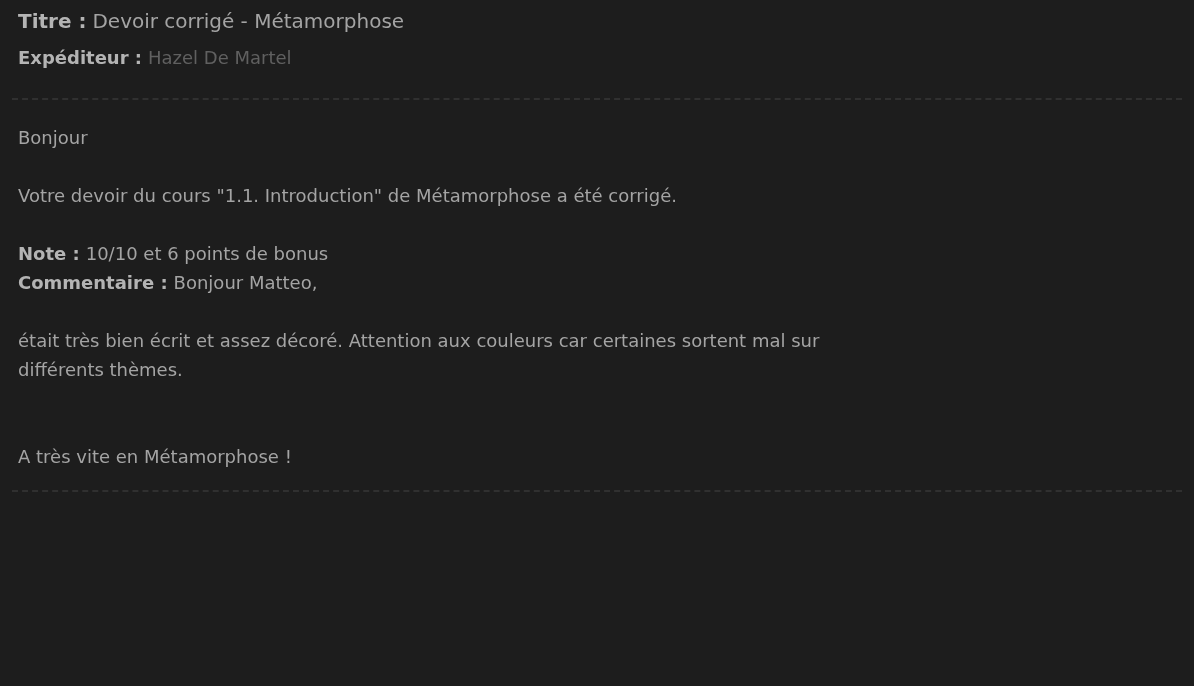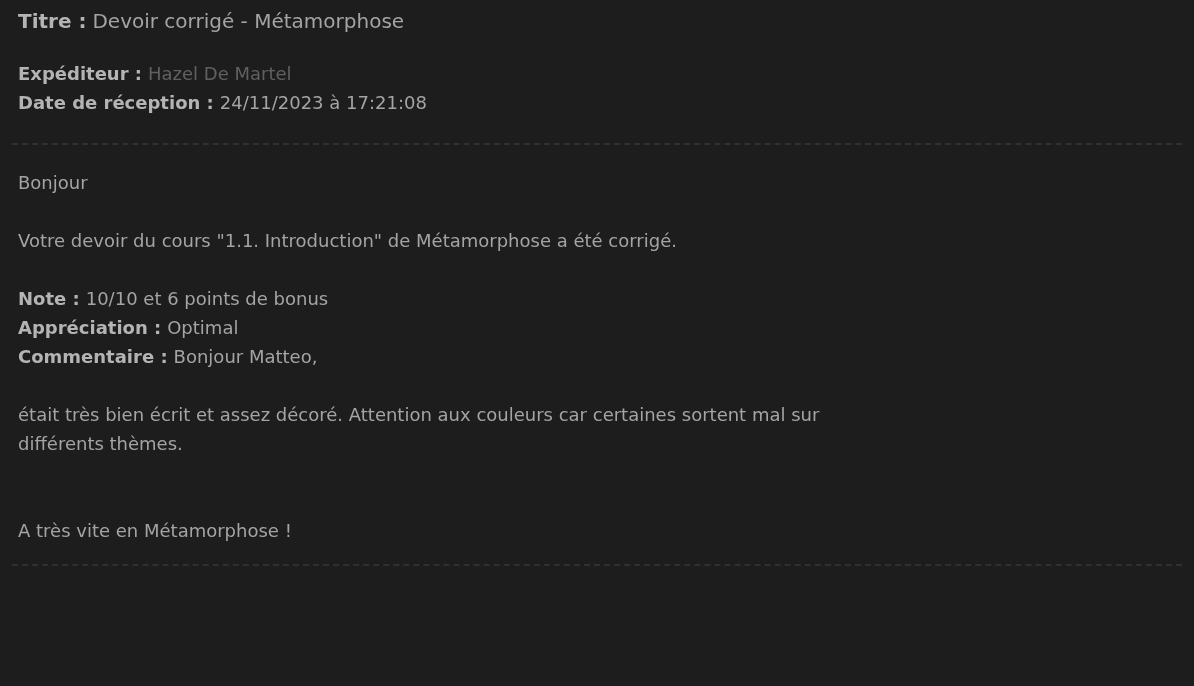--- a/index.html
+++ b/index.html
@@ -24,21 +24,21 @@
   .line { white-space: nowrap; }
   .label {
     font-weight: bold;
     color: #b4b4b4;
     margin-right: 6px;
   }
   .title-line {
     font-size: 20px;
     line-height: 30px;
   }
-  .header-block { margin-top: 23px; }
+  .header-block { margin-top: 7px; }
   .person-link {
     color: #606060;
     text-decoration: none;
     cursor: pointer;
   }
   hr.dashed {
     border: none;
     border-top: 2px dashed #303030;
     height: 0;
   }
@@ -52,39 +52,33 @@
 <div class="page">
 
   <div class="line title-line">
     <span class="label">Titre :</span><span>Devoir corrigé - Métamorphose</span>
   </div>
 
   <div class="header-block">
     <div class="line">
       <span class="label">Expéditeur :</span><span class="person-link">Hazel De Martel</span>
     </div>
-    <div class="line">
-      <span class="label">Date de réception :</span><span>24/11/2023 à 17:21:08</span>
-    </div>
   </div>
 
   <hr class="dashed hr-top">
 
   <div class="body-block">
     <div class="line">Bonjour</div>
     <div class="gap"></div>
 
     <div class="line">Votre devoir du cours "1.1. Introduction" de Métamorphose a été corrigé.</div>
     <div class="gap"></div>
 
     <div class="line">
       <span class="label">Note :</span><span>10/10 et 6 points de bonus</span>
-    </div>
-    <div class="line">
-      <span class="label">Appréciation :</span><span>Optimal</span>
     </div>
     <div class="line">
       <span class="label">Commentaire :</span><span>Bonjour Matteo,</span>
     </div>
     <div class="gap"></div>
 
     <div class="line">était très bien écrit et assez décoré. Attention aux couleurs car certaines sortent mal sur</div>
     <div class="line">différents thèmes.</div>
     <div class="gap"></div>
 

